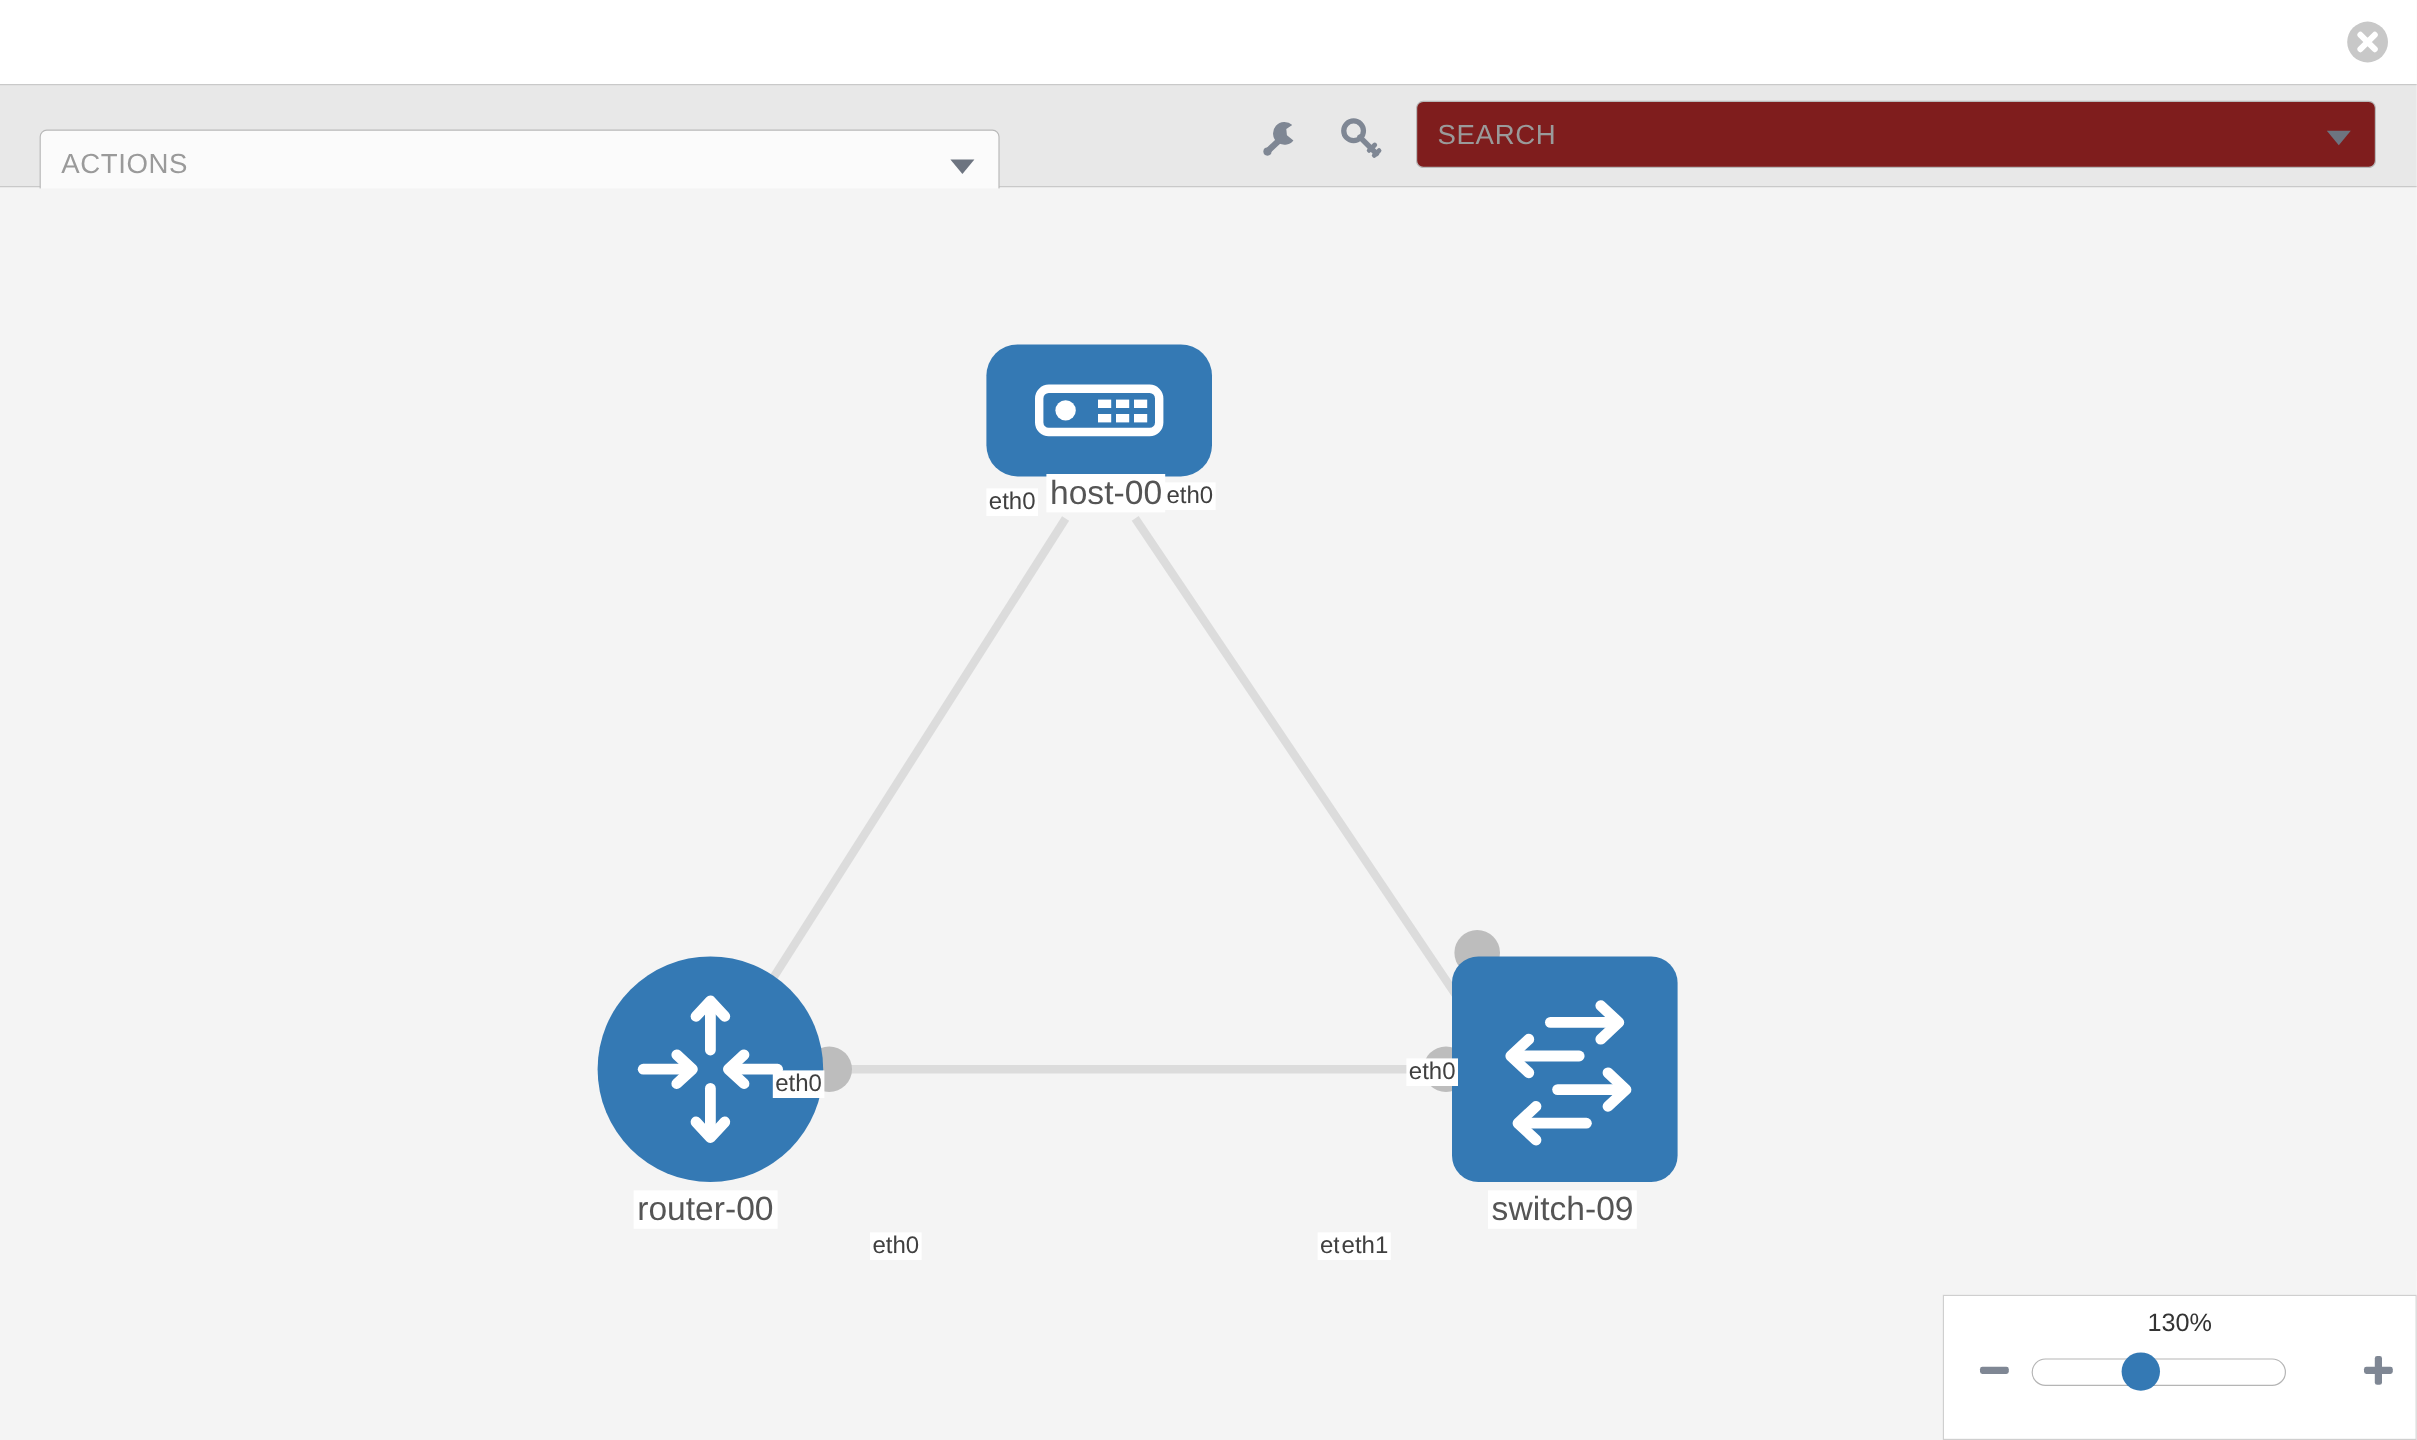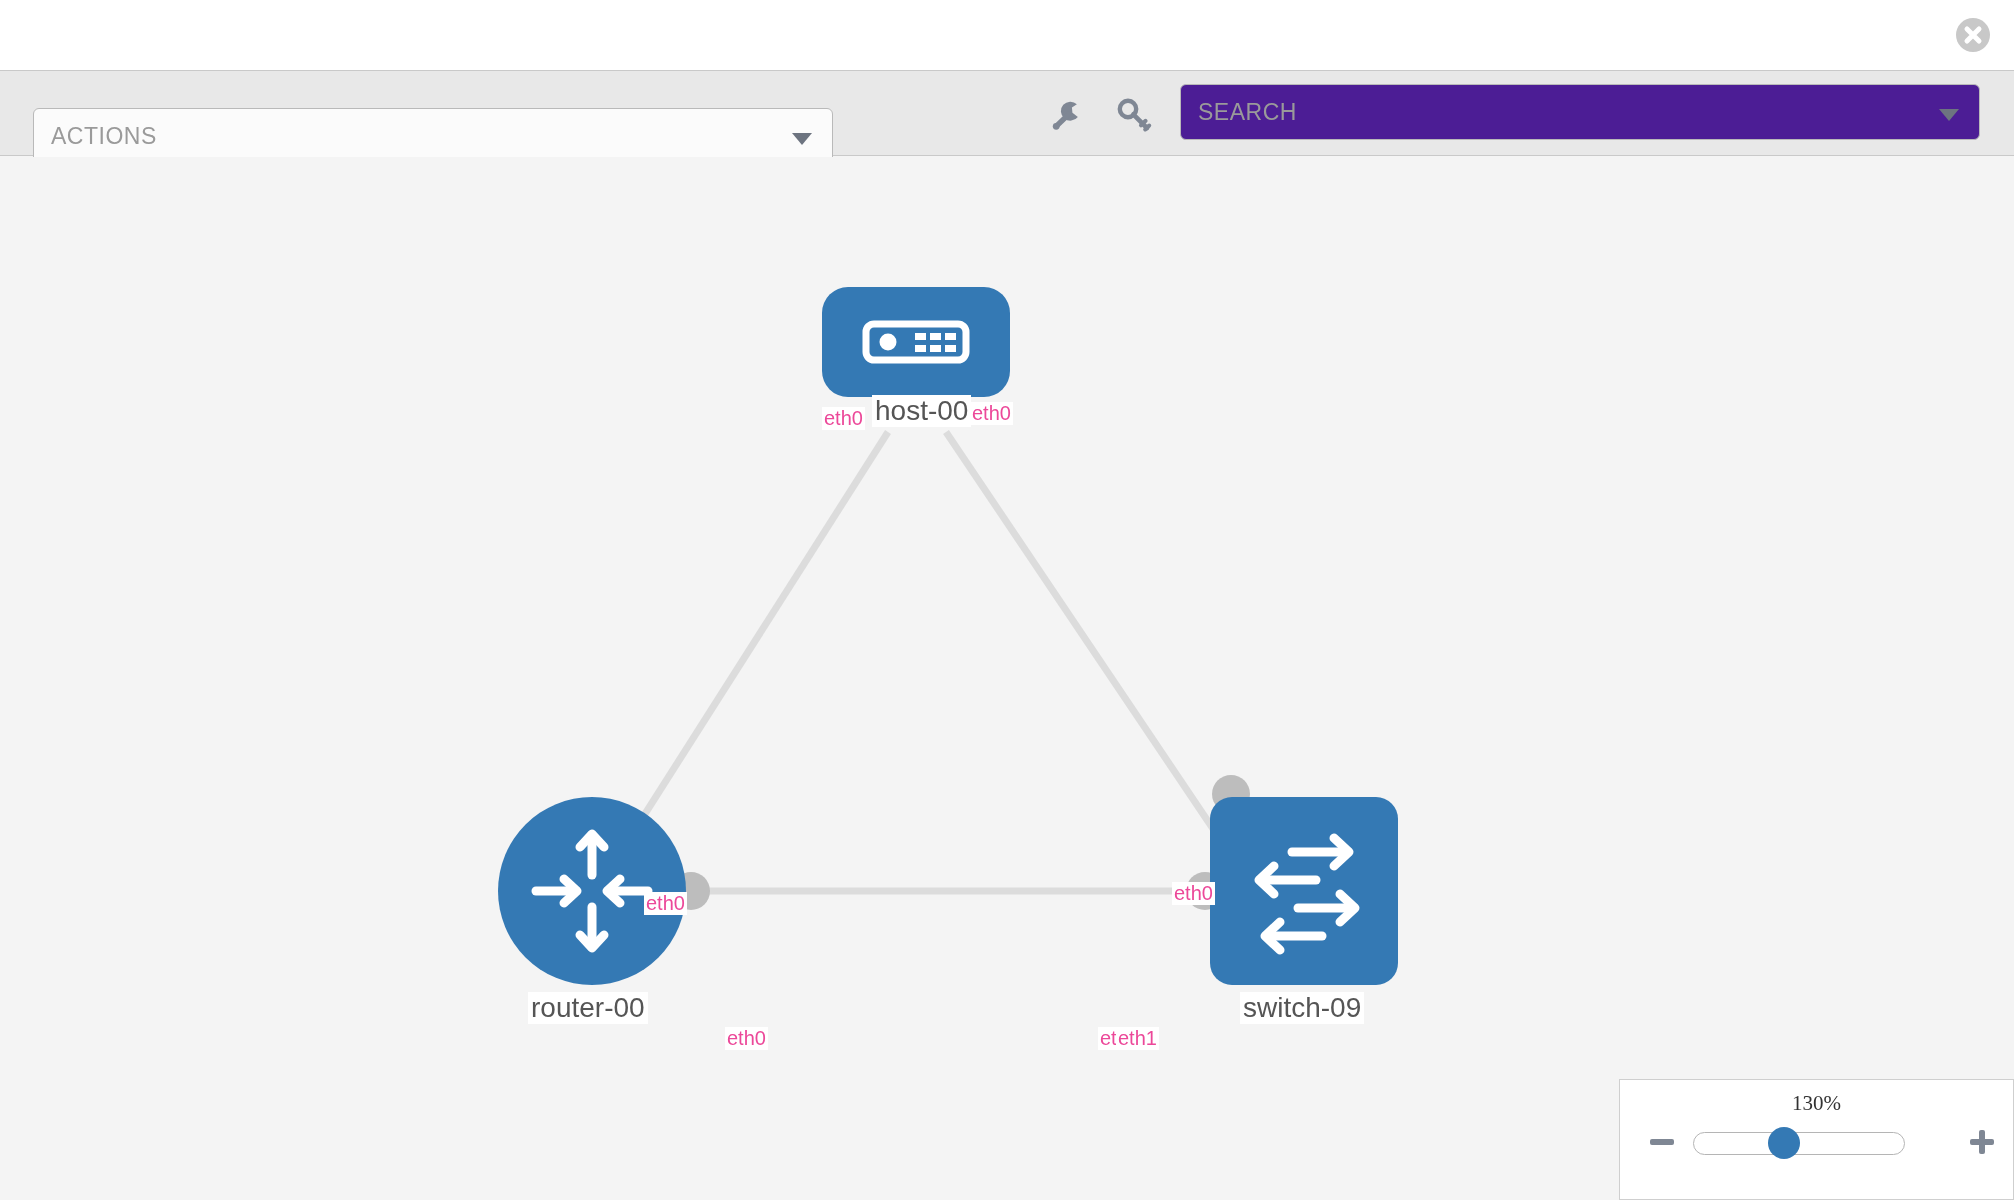--- a/index.html
+++ b/index.html
@@ -100,21 +100,21 @@
   }
   .tool-icon.wrench { left: 1046px; }
   .tool-icon.key { left: 1114px; }
 
   .search-box {
     position: absolute;
     left: 1180px;
     top: 13px;
     width: 800px;
     height: 56px;
-    background: #4c1d95;
+    background: #7f1d1d;
     border: 1px solid #b9b9b9;
     border-radius: 6px;
     box-sizing: border-box;
     cursor: text;
   }
   .search-label {
     position: absolute;
     left: 17px;
     top: 14px;
     font-size: 23px;
@@ -168,21 +168,21 @@
     position: absolute;
     font-size: 28px;
     color: #555555;
     background: #ffffff;
     white-space: nowrap;
     padding: 0 3px;
   }
   .iface-label {
     position: absolute;
     font-size: 20px;
-    color: #ec4899;
+    color: #404040;
     background: #ffffff;
     white-space: nowrap;
     padding: 0 2px;
   }
   .connector {
     position: absolute;
     width: 38px;
     height: 38px;
     border-radius: 50%;
     background: #bdbdbd;
@@ -191,21 +191,20 @@
   
   .zoom-panel {
     position: absolute;
     left: 1619px;
     top: 1079px;
     width: 395px;
     height: 121px;
     background: #ffffff;
     border: 1px solid #cfcfcf;
     box-sizing: border-box;
-    font-family: Liberation Serif, serif;
   }
   .zoom-value {
     position: absolute;
     top: 11px;
     left: 0;
     width: 100%;
     text-align: center;
     font-size: 21px;
     color: #333333;
   }

